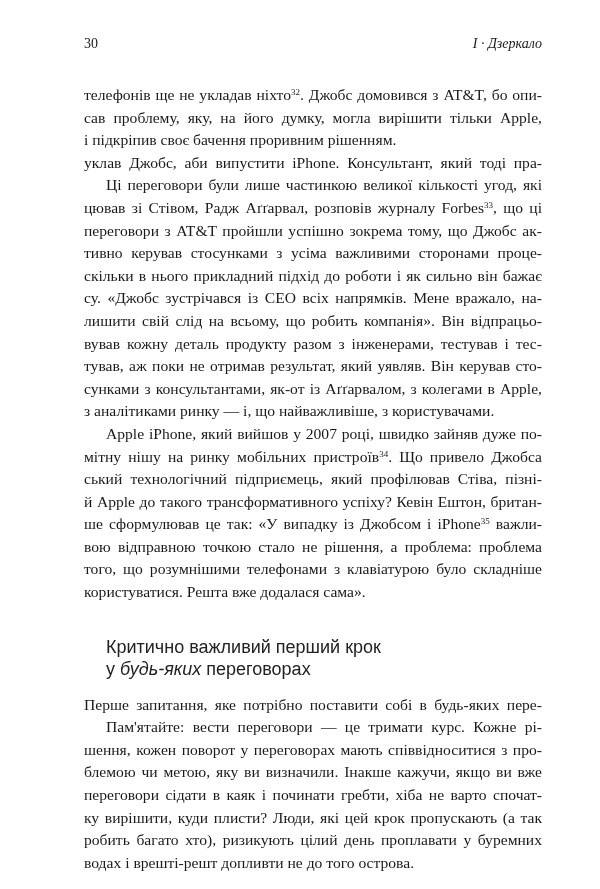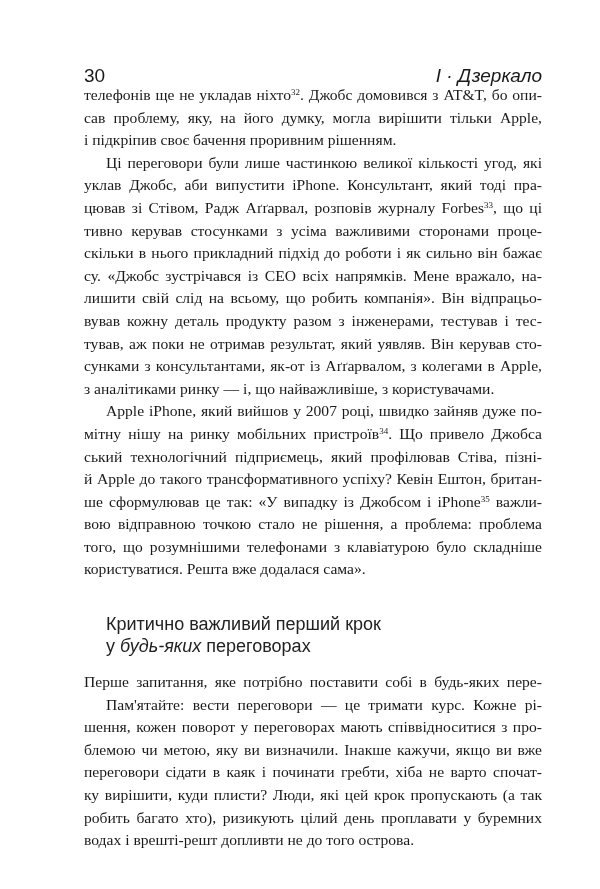--- a/index.html
+++ b/index.html
@@ -1,18 +1,18 @@
 <!DOCTYPE html>
 <html><head>
 <meta charset="utf-8">
 <style>
   html, body { margin: 0; padding: 0; background: #ffffff; }
   body { width: 600px; height: 889px; position: relative; overflow: hidden; color: #1a1a1a; }
-  .header { position: absolute; top: 65px; left: 84px; width: 458px; height: 22px;
-    font-family: Liberation Sans, sans-serif; font-size: 19px; }
+  .header { position: absolute; top: 36px; left: 84px; width: 458px; height: 22px;
+    font-family: Liberation Serif, serif; font-size: 14px; }
   .page-num { position: absolute; left: 0; top: 0; }
   .running-head { position: absolute; right: 0; top: 0; font-style: italic; }
   .body { position: absolute; top: 84px; left: 84px; width: 458px;
     font-family: "Liberation Serif", serif; font-size: 15.6px; line-height: 22.6px; }
   .body p { margin: 0; text-align: justify; text-align-last: left; }
   sup { font-size: 9px; line-height: 0; vertical-align: 5px; }
   .line { display: block; text-align: justify; text-align-last: justify; white-space: nowrap; }
   .line.last { text-align-last: left; }
   .heading { margin: 32px 0 14px 22px; font-family: "Liberation Sans", sans-serif;
     font-size: 18px; line-height: 22px; font-weight: 500; color: #222; }
@@ -27,23 +27,24 @@
 </div>
 
 <div class="body">
   <div id="before">
       <p>
         <span class="line">телефонів ще не укладав ніхто<sup>32</sup>. Джобс домовився з AT&amp;T, бо опи-</span>
         <span class="line">сав проблему, яку, на його думку, могла вирішити тільки Apple,</span>
         <span class="line last">і підкріпив своє бачення проривним рішенням.</span>
       </p>
       <p>
+        <span class="line">уклав Джобс, аби випустити iPhone. Консультант, який тоді пра-</span>
         <span class="line" style="padding-left: 22px;">Ці переговори були лише частинкою великої кількості угод, які</span>
-        <span class="line">уклав Джобс, аби випустити iPhone. Консультант, який тоді пра-</span>
         <span class="line">цював зі Стівом, Радж Аґґарвал, розповів журналу Forbes<sup>33</sup>, що ці</span>
+        <span class="line">переговори з AT&amp;T пройшли успішно зокрема тому, що Джобс ак-</span>
         <span class="line">тивно керував стосунками з усіма важливими сторонами проце-</span>
         <span class="line">скільки в нього прикладний підхід до роботи і як сильно він бажає</span>
         <span class="line">су. «Джобс зустрічався із CEO всіх напрямків. Мене вражало, на-</span>
         <span class="line">лишити свій слід на всьому, що робить компанія». Він відпрацьо-</span>
         <span class="line">вував кожну деталь продукту разом з інженерами, тестував і тес-</span>
         <span class="line">тував, аж поки не отримав результат, який уявляв. Він керував сто-</span>
         <span class="line">сунками з консультантами, як-от із Аґґарвалом, з колегами в Apple,</span>
         <span class="line last">з аналітиками ринку — і, що найважливіше, з користувачами.</span>
       </p>
       <p>

